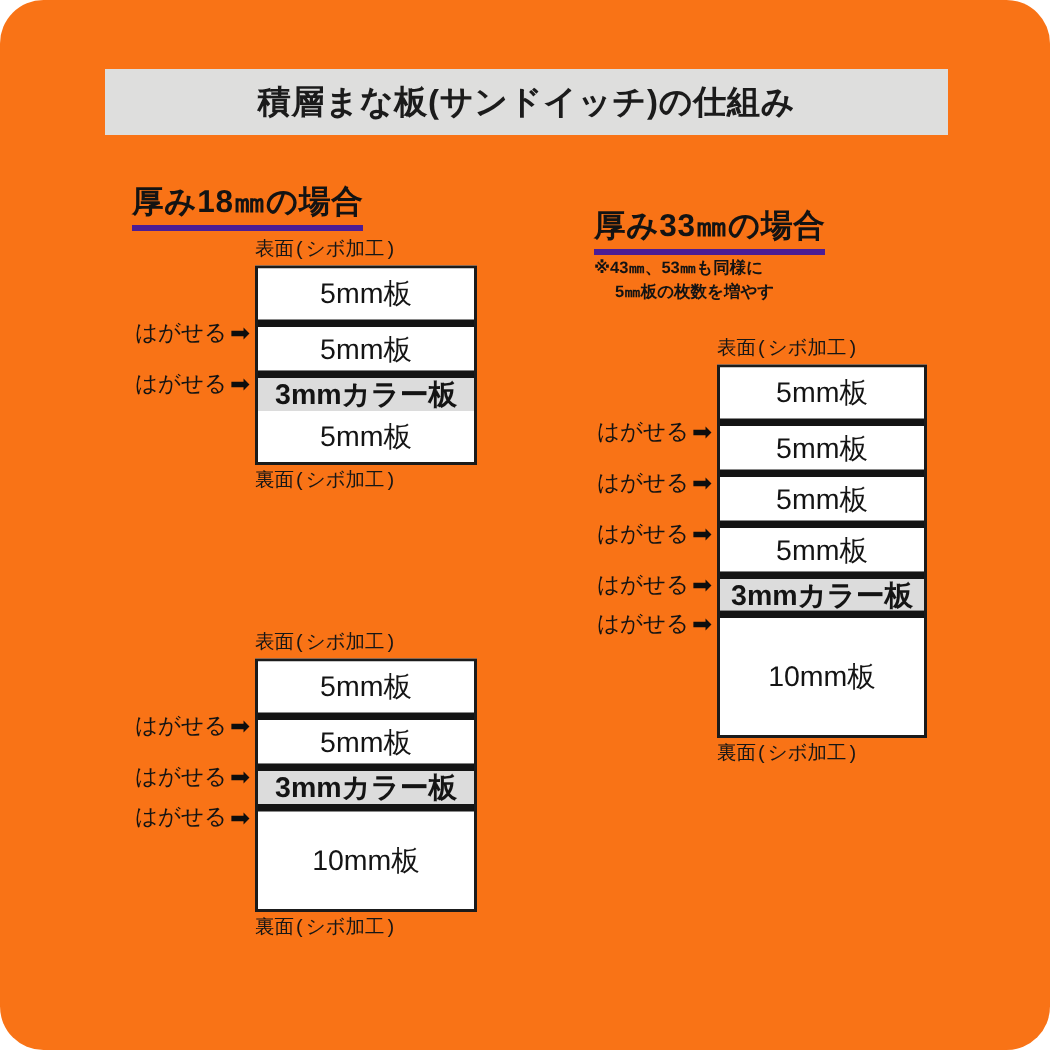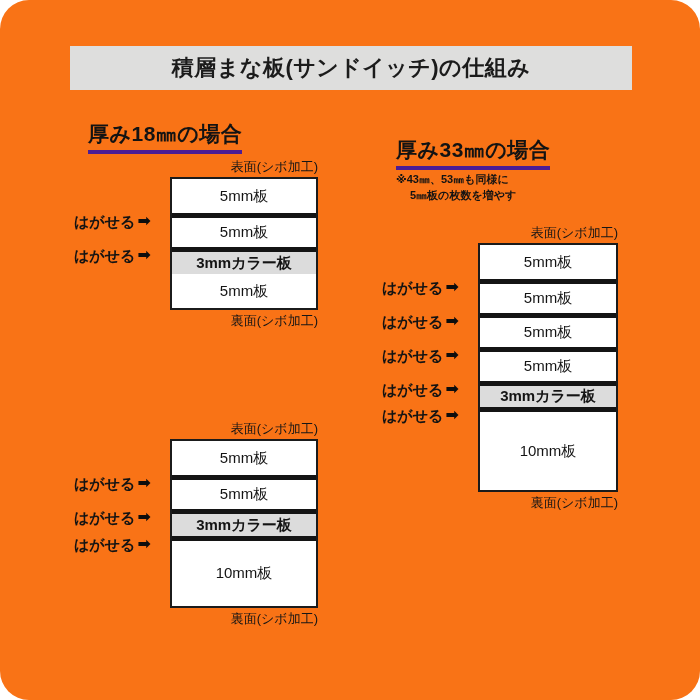--- a/index.html
+++ b/index.html
@@ -66,59 +66,61 @@
     padding-left: 14px;
   }
 
   
   .stack-block { position: absolute; }
 
   .face-label {
     font-size: 13px;
     color: #161616;
     white-space: nowrap;
-    text-align: right;
+    text-align: left;
     line-height: 1.1;
+    font-family: Liberation Mono, monospace;
   }
   .face-label.top    { margin-bottom: 3px; }
   .face-label.bottom { margin-top: 4px; }
 
   .stack-box {
     border: 2px solid #1b1b1b;
     background: #ffffff;
     box-sizing: border-box;
     position: relative;
   }
 
   .layer {
     position: relative;
     display: flex;
     align-items: center;
     justify-content: center;
     box-sizing: border-box;
     background: #ffffff;
+    font-size: 19px;
+    color: #141414;
+    white-space: nowrap;
+  }
+  .layer.color-band { background: #dcdcdc; font-weight: bold; }
+
+  
+  .layer.sep-top { border-top: 5px solid #141414; }
+
+  
+  .peel {
+    position: absolute;
+    display: flex;
+    align-items: flex-end;
+    white-space: nowrap;
     font-size: 15px;
-    color: #141414;
-    white-space: nowrap;
-  }
-  .layer.color-band { background: #dcdcdc; font-weight: bold; }
-
-  
-  .layer.sep-top { border-top: 5px solid #141414; }
-
-  
-  .peel {
-    position: absolute;
-    display: flex;
-    align-items: flex-start;
-    white-space: nowrap;
-    font-size: 15px;
-    font-weight: bold;
+    font-weight: normal;
     color: #131313;
     transform: translateY(-50%);
+    margin-left: 16px;
   }
   .peel .peel-label { letter-spacing: 0px; }
   .peel .arrow-icon {
     display: inline-block;
     margin-left: 2px;
     line-height: 1;
     font-size: 16px;
     color: #0d0d0d;
   }
 </style>

